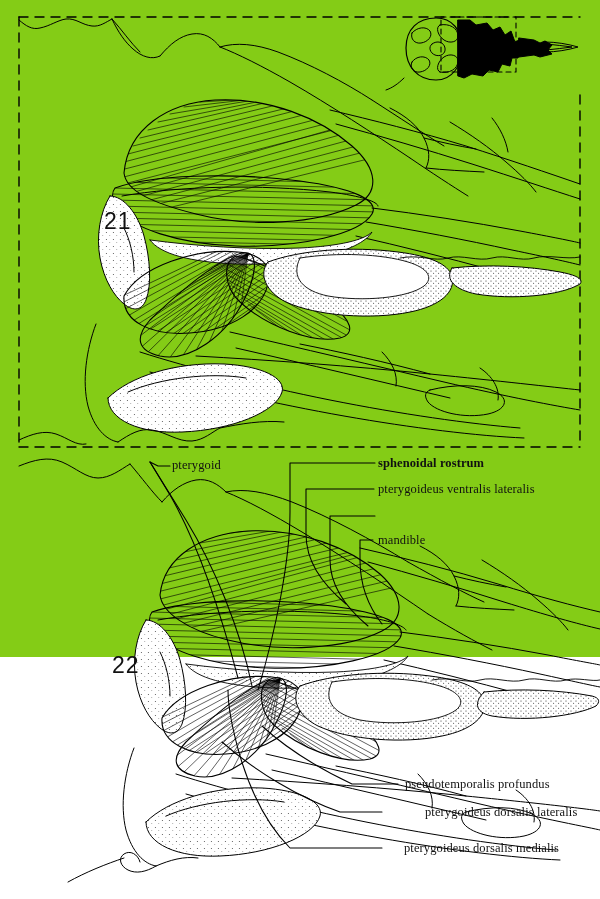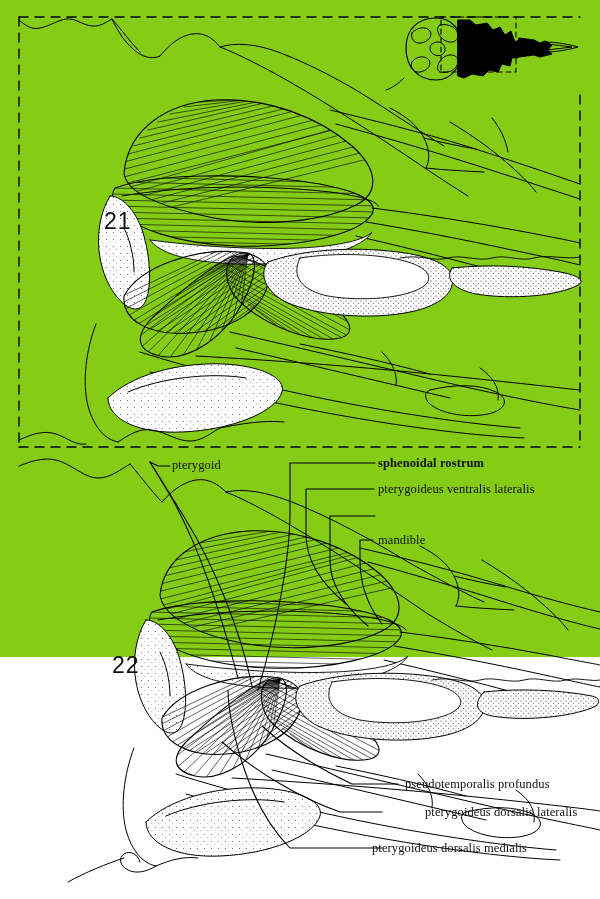--- a/index.html
+++ b/index.html
@@ -507,15 +507,15 @@
 
   <div class="lbl" style="left:378px; top:482px;">pterygoideus ventralis lateralis</div>
 
 
   <div class="lbl" style="left:378px; top:533px;font-family:Liberation Serif, serif;">mandible</div>
 
   <div class="lbl" style="left:405px; top:777px;">pseudotemporalis profundus</div>
 
   <div class="lbl" style="left:385px; top:805px;margin-left:40px;">pterygoideus dorsalis lateralis</div>
 
-  <div class="lbl" style="left:372px; top:841px;">pterygoideus dorsalis medialis</div>
+  <div class="lbl" style="left:404px; top:841px;">pterygoideus dorsalis medialis</div>
 
 </div>
 
 </body></html>

